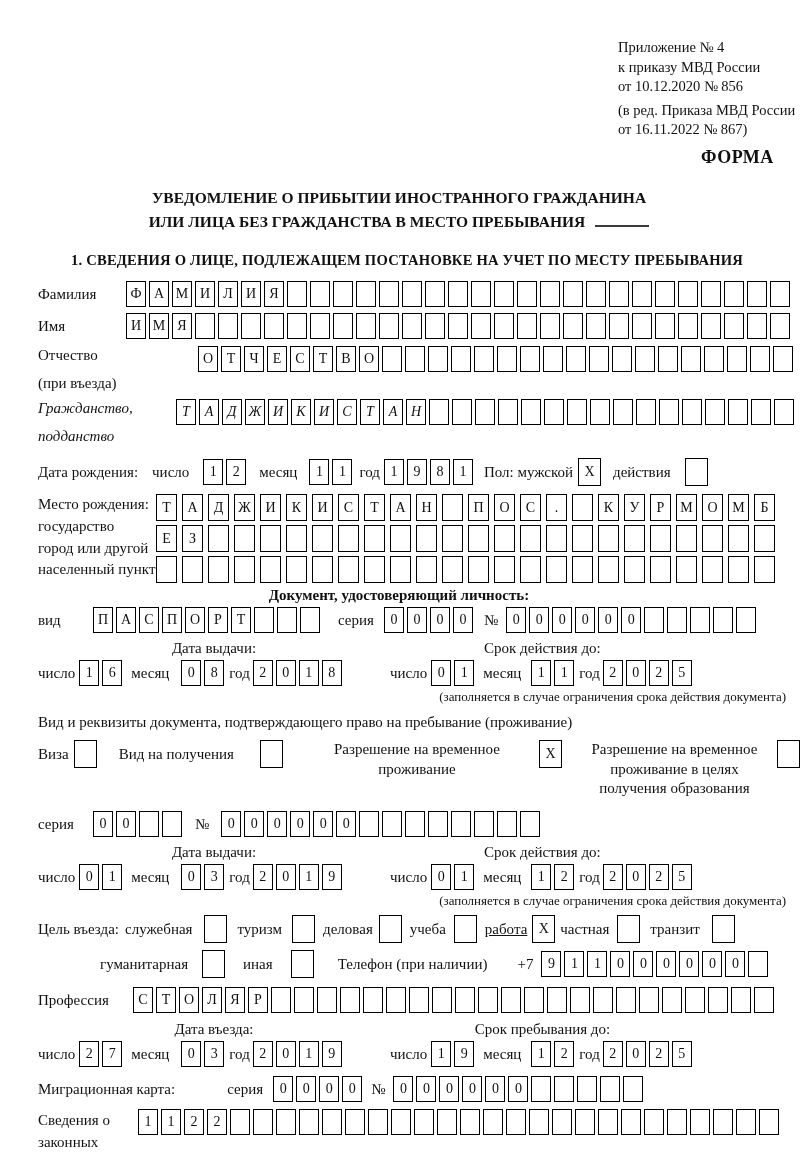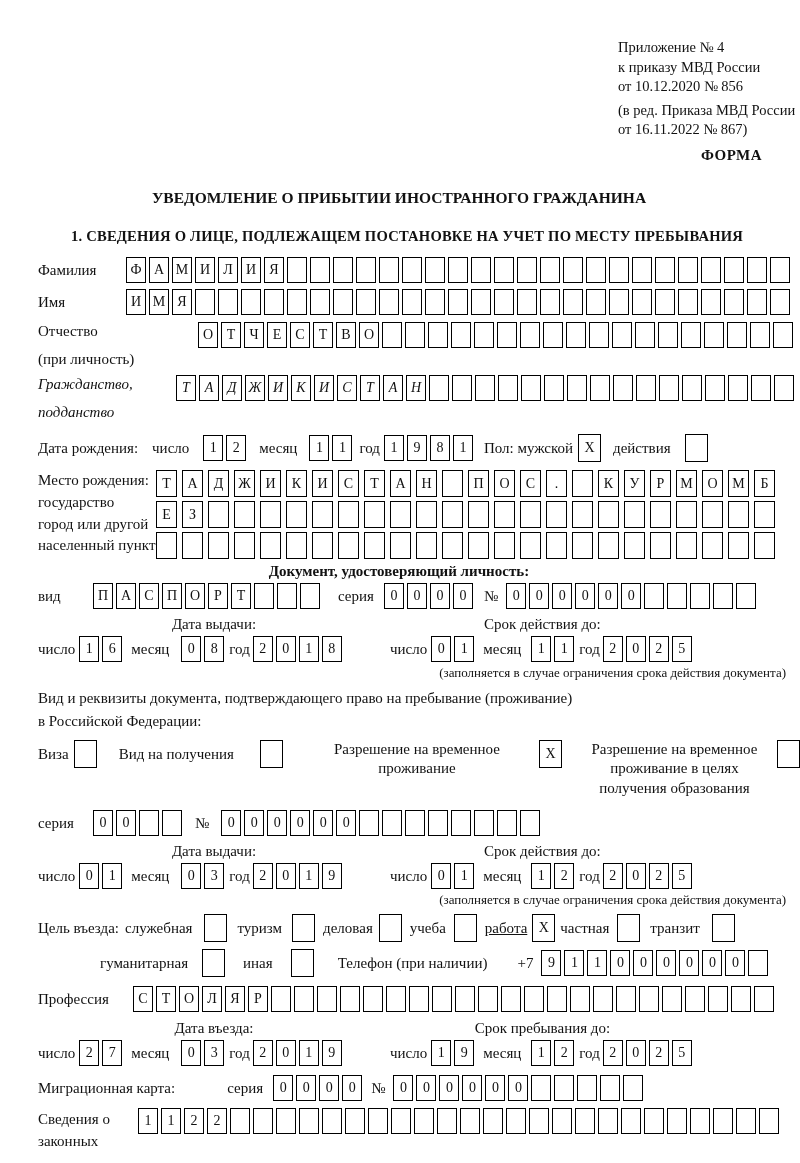--- a/index.html
+++ b/index.html
@@ -3,21 +3,21 @@
 <meta charset="utf-8">
 <style>
   html,body{margin:0;padding:0;background:#f2f2f2;}
   .page{
     position:relative;width:800px;height:1163px;margin:0 auto;background:#fff;
     font-family:"Liberation Serif","DejaVu Serif",serif;color:#111;
     box-sizing:border-box;padding:36px 0 0 38px;overflow:hidden;
   }
   .hdr{position:absolute;left:618px;top:38px;font-size:14.5px;line-height:1.35;}
   .hdr .sub{margin-top:4px;}
-  .forma{position:absolute;left:701px;top:147px;font-weight:bold;font-size:15px;letter-spacing:.5px;}
+  .forma{position:absolute;left:701px;top:147px;font-weight:bold;font-size:18px;letter-spacing:.5px;}
   .title{margin-top:150px;text-align:center;font-weight:bold;font-size:15.5px;line-height:1.55;padding-right:40px;}
   .blank-line{display:inline-block;width:54px;height:15px;border-bottom:2px solid #3a3a3a;margin-left:10px;}
   .sect{margin-top:18px;text-align:center;font-weight:bold;font-size:14.6px;padding-right:24px;letter-spacing:.2px;}
   .row{display:flex;align-items:flex-start;}
   .lbl{font-size:15px;line-height:1.3;flex-shrink:0;}
   .cells{display:flex;flex-wrap:nowrap;}
   .cell{
     box-sizing:border-box;width:20px;height:26px;border:1.6px solid #000;
     margin-right:3px;display:flex;align-items:center;justify-content:center;
     font-size:14px;flex-shrink:0;background:#fff;
@@ -41,20 +41,21 @@
     <div>Приложение № 4</div>
     <div>к приказу МВД России</div>
     <div>от 10.12.2020 № 856</div>
     <div class="sub">(в ред. Приказа МВД России</div>
     <div>от 16.11.2022 № 867)</div>
   </div>
   <div class="forma">ФОРМА</div>
 
   <div class="title">
     <div>УВЕДОМЛЕНИЕ О ПРИБЫТИИ ИНОСТРАННОГО ГРАЖДАНИНА</div>
+    <div><span>ИЛИ ЛИЦА БЕЗ ГРАЖДАНСТВА В МЕСТО ПРЕБЫВАНИЯ</span><span class="blank-line"></span></div>
   </div>
 
   <div class="sect">1. СВЕДЕНИЯ О ЛИЦЕ, ПОДЛЕЖАЩЕМ ПОСТАНОВКЕ НА УЧЕТ ПО МЕСТУ ПРЕБЫВАНИЯ</div>
 
   <div class="row" style="margin-top:12px;">
     <div class="lbl" style="width:88px;line-height:26px;">Фамилия</div>
     <div class="cells">
         <span class="cell">Ф</span>
         <span class="cell">А</span>
         <span class="cell">М</span>
@@ -118,21 +119,21 @@
         <span class="cell"></span>
         <span class="cell"></span>
         <span class="cell"></span>
         <span class="cell"></span>
       </div>
   </div>
 
   <div class="row" style="margin-top:7px;">
     <div class="lbl" style="width:160px;">
       <div>Отчество</div>
-      <div style="margin-top:8px;">(при личность)</div>
+      <div style="margin-top:8px;">(при въезда)</div>
     </div>
     <div class="cells">
         <span class="cell">О</span>
         <span class="cell">Т</span>
         <span class="cell">Ч</span>
         <span class="cell">Е</span>
         <span class="cell">С</span>
         <span class="cell">Т</span>
         <span class="cell">В</span>
         <span class="cell">О</span>
@@ -393,21 +394,20 @@
             <span class="cell">2</span>
             <span class="cell">5</span>
           </div>
       </div>
     </div>
   </div>
   <div class="note-right">(заполняется в случае ограничения срока действия документа)</div>
 
   <div class="para" style="margin-top:6px;">
     <div>Вид и реквизиты документа, подтверждающего право на пребывание (проживание)</div>
-    <div>в Российской Федерации:</div>
   </div>
 
   <div class="row" style="margin-top:6px;">
     <span class="cblabel" style="line-height:28px;">Виза</span>
     <div class="cells cbx" style="margin-left:5px;">
         <span class="cell"></span>
       </div>
     <span class="cblabel" style="margin-left:22px;line-height:28px;">Вид на получения</span>
     <div class="cells cbx" style="margin-left:26px;">
         <span class="cell"></span>

